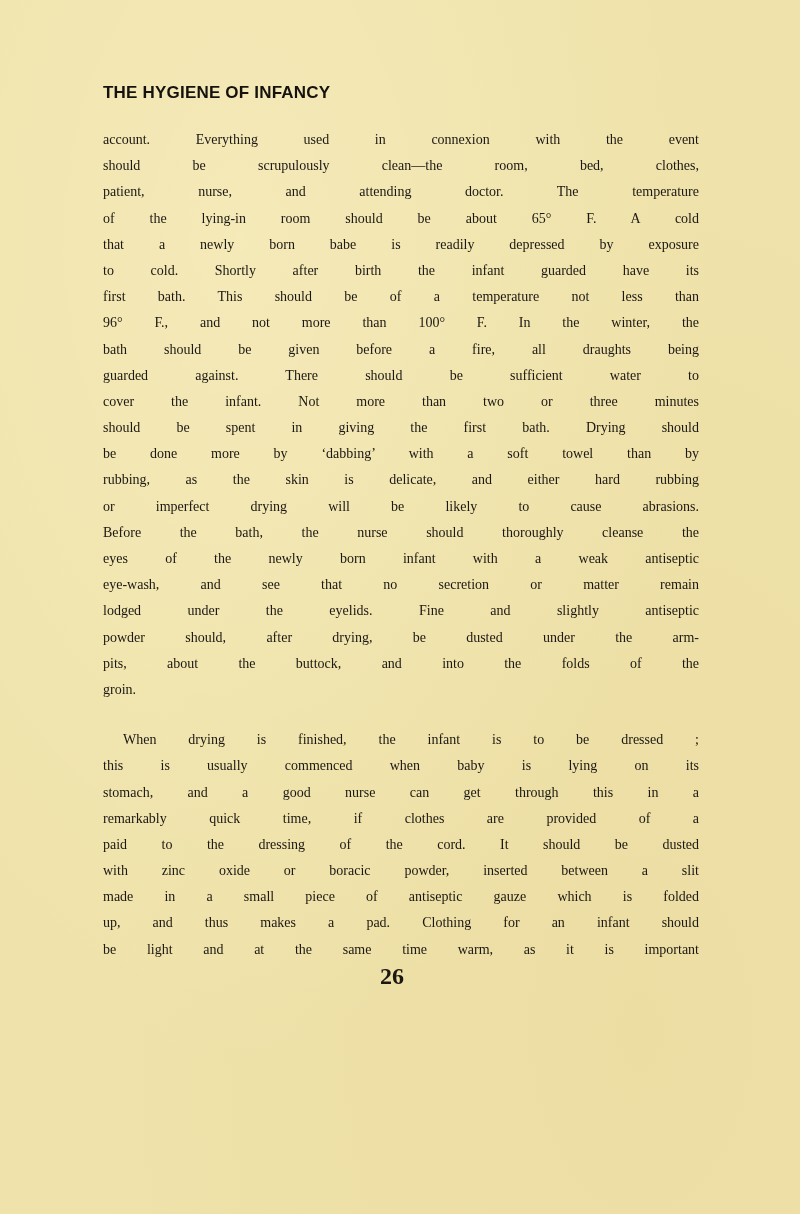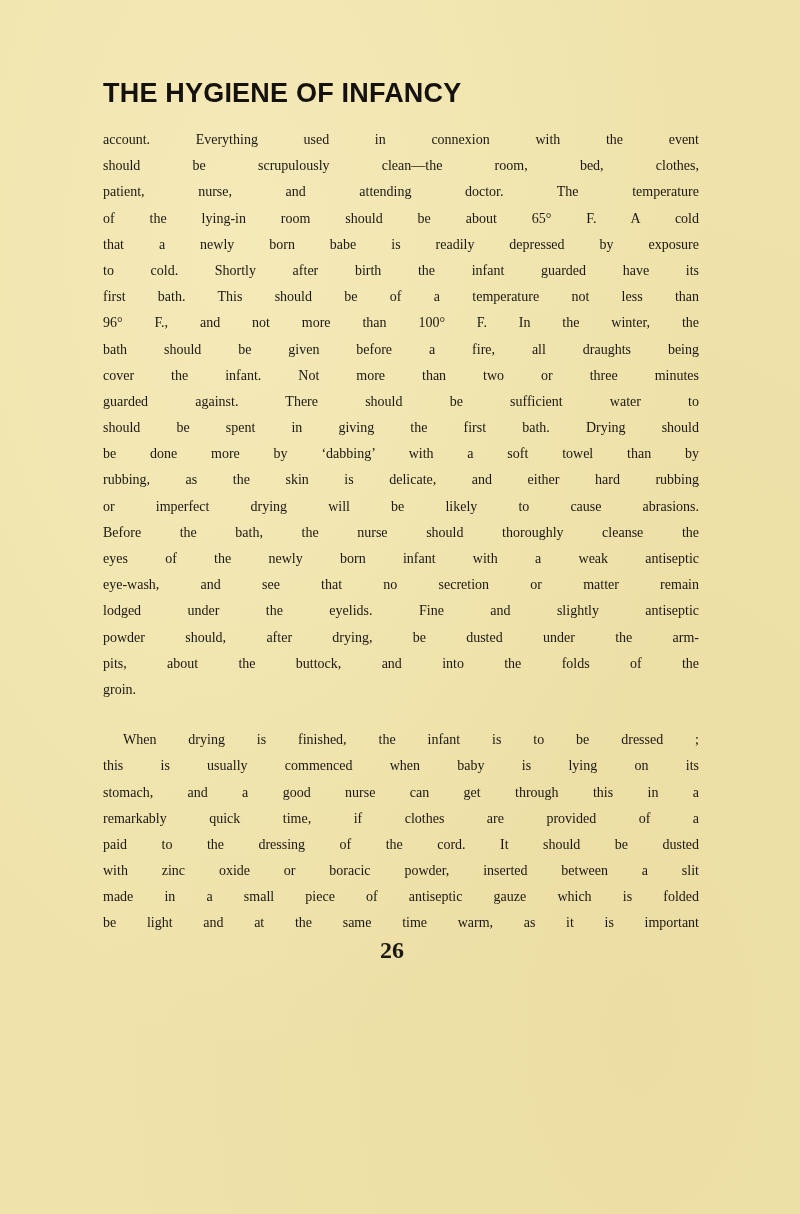--- a/index.html
+++ b/index.html
@@ -19,21 +19,21 @@
     }
     .page {
       position: absolute;
       left: 103px;
       top: 76px;
       width: 596px;
     }
     .running-head {
       font-family: "Liberation Sans", "DejaVu Sans", sans-serif;
       font-weight: bold;
-      font-size: 27px;
+      font-size: 17px;
       letter-spacing: 0.2px;
       line-height: 34px;
       margin: 0 0 17px 0;
       color: #15120e;
       white-space: nowrap;
     }
     .body-text {
       font-family: "Liberation Serif", "DejaVu Serif", serif;
       font-size: 14px;
       line-height: 26.2px;
@@ -73,37 +73,38 @@
   <div class="body-text">
     <span class="line">account.  Everything used in connexion with the event</span>
     <span class="line">should be scrupulously clean—the room, bed, clothes,</span>
     <span class="line">patient, nurse, and attending doctor.  The temperature</span>
     <span class="line">of the lying-in room should be about 65° F.  A cold</span>
     <span class="line">that a newly born babe is readily depressed by exposure</span>
     <span class="line">to cold.  Shortly after birth the infant guarded have its</span>
     <span class="line">first bath.  This should be of a temperature not less than</span>
     <span class="line">96° F., and not more than 100° F.  In the winter, the</span>
     <span class="line">bath should be given before a fire, all draughts being</span>
+    <span class="line">guarded against.  There should be sufficient water to</span>
     <span class="line">cover the infant.  Not more than two or three minutes</span>
-    <span class="line">guarded against.  There should be sufficient water to</span>
     <span class="line">should be spent in giving the first bath.  Drying should</span>
     <span class="line">be done more by ‘dabbing’ with a soft towel than by</span>
     <span class="line">rubbing, as the skin is delicate, and either hard rubbing</span>
     <span class="line">or imperfect drying will be likely to cause abrasions.</span>
     <span class="line">Before the bath, the nurse should thoroughly cleanse the</span>
     <span class="line">eyes of the newly born infant with a weak antiseptic</span>
     <span class="line">eye-wash, and see that no secretion or matter remain</span>
     <span class="line">lodged under the eyelids.  Fine and slightly antiseptic</span>
     <span class="line">powder should, after drying, be dusted under the arm-</span>
     <span class="line">pits, about the buttock, and into the folds of the</span>
     <span class="line last">groin.</span>
     <span class="line indent">When drying is finished, the infant is to be dressed ;</span>
     <span class="line">this is usually commenced when baby is lying on its</span>
     <span class="line">stomach, and a good nurse can get through this in a</span>
     <span class="line">remarkably quick time, if clothes are provided of a</span>
     <span class="line">paid to the dressing of the cord.  It should be dusted</span>
     <span class="line">with zinc oxide or boracic powder, inserted between a slit</span>
     <span class="line">made in a small piece of antiseptic gauze which is folded</span>
+    <span class="line">up, and thus makes a pad.  Clothing for an infant should</span>
     <span class="line">be light and at the same time warm, as it is important</span>
   </div>
 
   <div class="folio">26</div>
 </div>
 
 </body></html>

